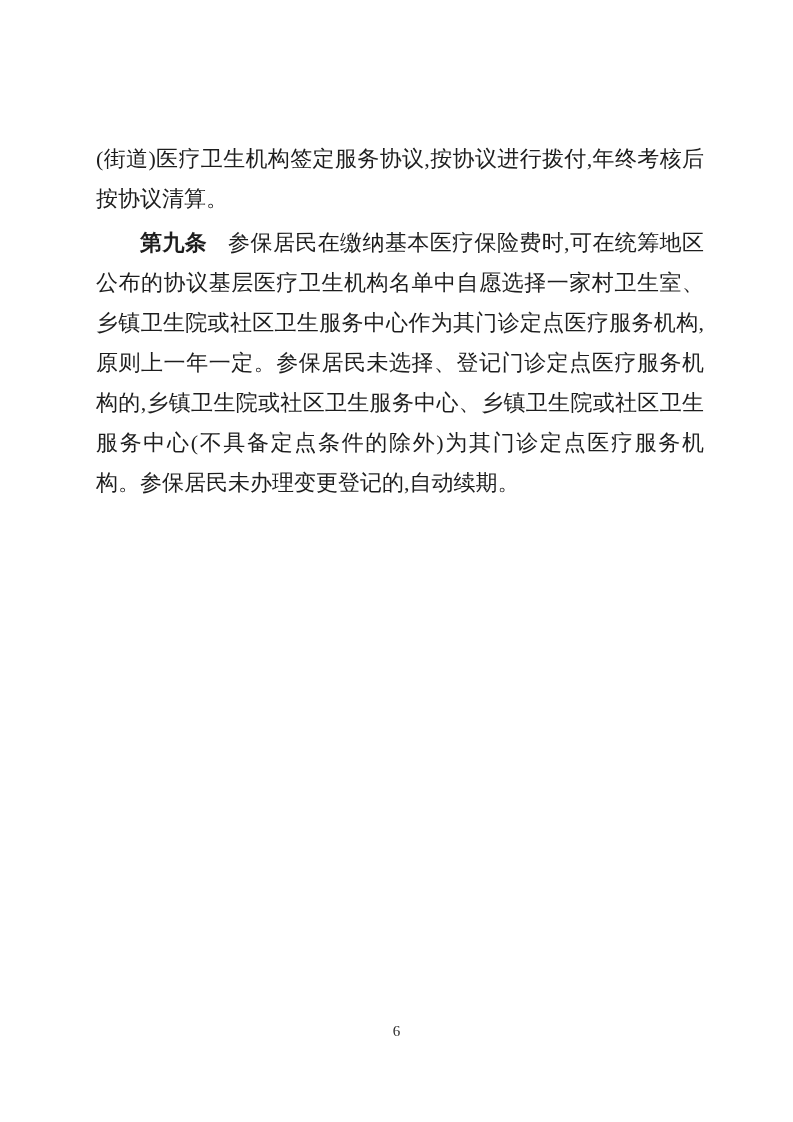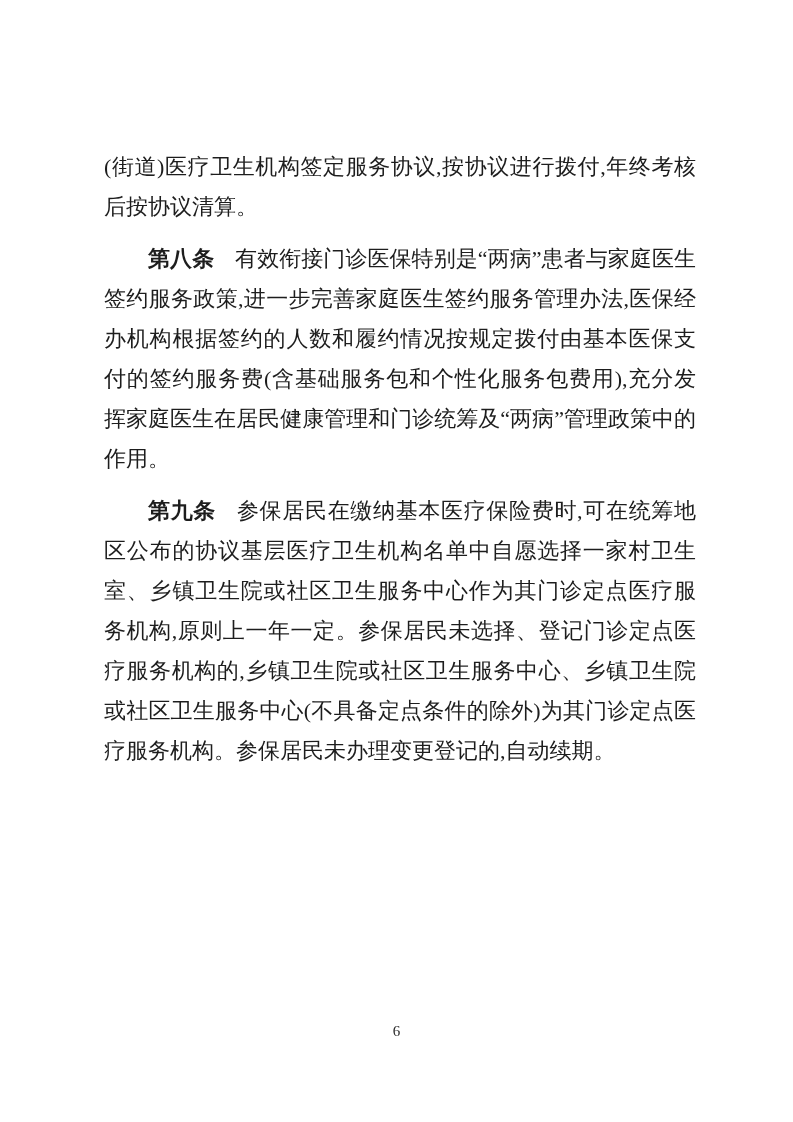--- a/index.html
+++ b/index.html
@@ -14,21 +14,21 @@
     overflow: hidden;
     font-family: "Liberation Serif", "DejaVu Serif", serif;
   }
   .page-body {
     position: absolute;
     left: 92px;
     top: 135px;
     width: 616px;
   }
   .para {
-    margin: 12px;
+    margin: 4px;
     font-size: 22px;
     line-height: 40px;
     color: #1d1d1d;
     text-align: justify;
     text-indent: 2em;
   }
   .para.continuation {
     text-indent: 0;
   }
   .article-no {
@@ -51,21 +51,20 @@
   }
 </style>
 </head>
 <body>
 
 <div class="page-body">
 
   <p class="para continuation"><span class="article-no"></span><span>(街道)医疗卫生机构签定服务协议,按协议进行拨付,年终考核后按协议清算。</span></p>
 
 
-  <p class="para"><span class="article-no">第八条</span><span>有效衔接门诊医保特别是“两病”患者与家庭医生签约服务政策,进一步完善家庭医生签约服务管理办法,医保经办机构根据签约的人数和履约情况按规定拨付由基本医保支付的签约服务费(含基础服务包和个性化服务包费用),充分发挥家庭医生在居民健康管理和门诊统筹及“两病”管理政策中的作用。</span></p>
 
   <p class="para"><span class="article-no">第九条</span><span>参保居民在缴纳基本医疗保险费时,可在统筹地区公布的协议基层医疗卫生机构名单中自愿选择一家村卫生室、乡镇卫生院或社区卫生服务中心作为其门诊定点医疗服务机构,原则上一年一定。参保居民未选择、登记门诊定点医疗服务机构的,乡镇卫生院或社区卫生服务中心、乡镇卫生院或社区卫生服务中心(不具备定点条件的除外)为其门诊定点医疗服务机构。参保居民未办理变更登记的,自动续期。</span></p>
 
 
 </div>
 
 <div class="page-footer">
   <span class="page-number">6</span>
 </div>
 

